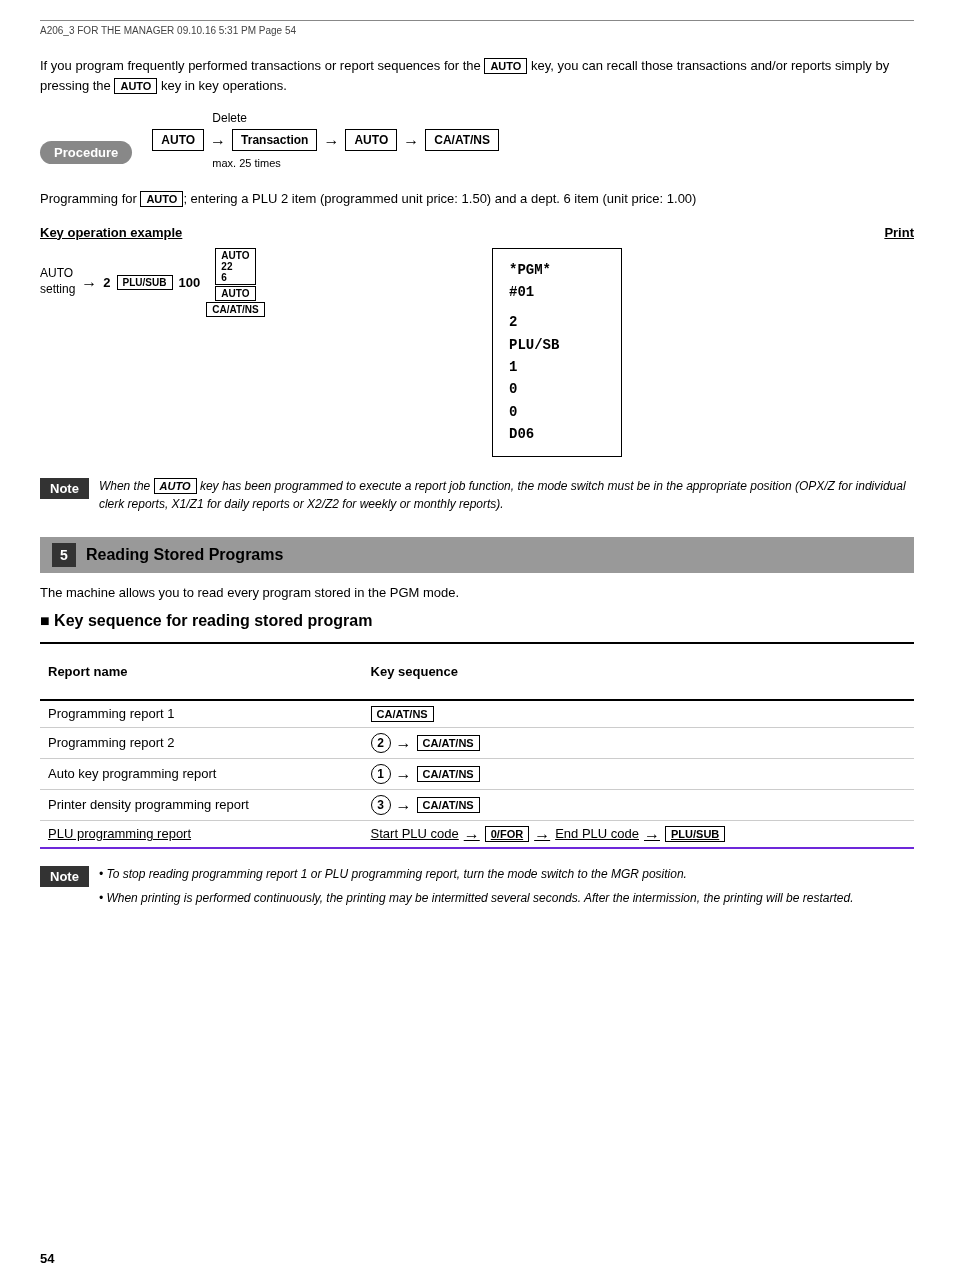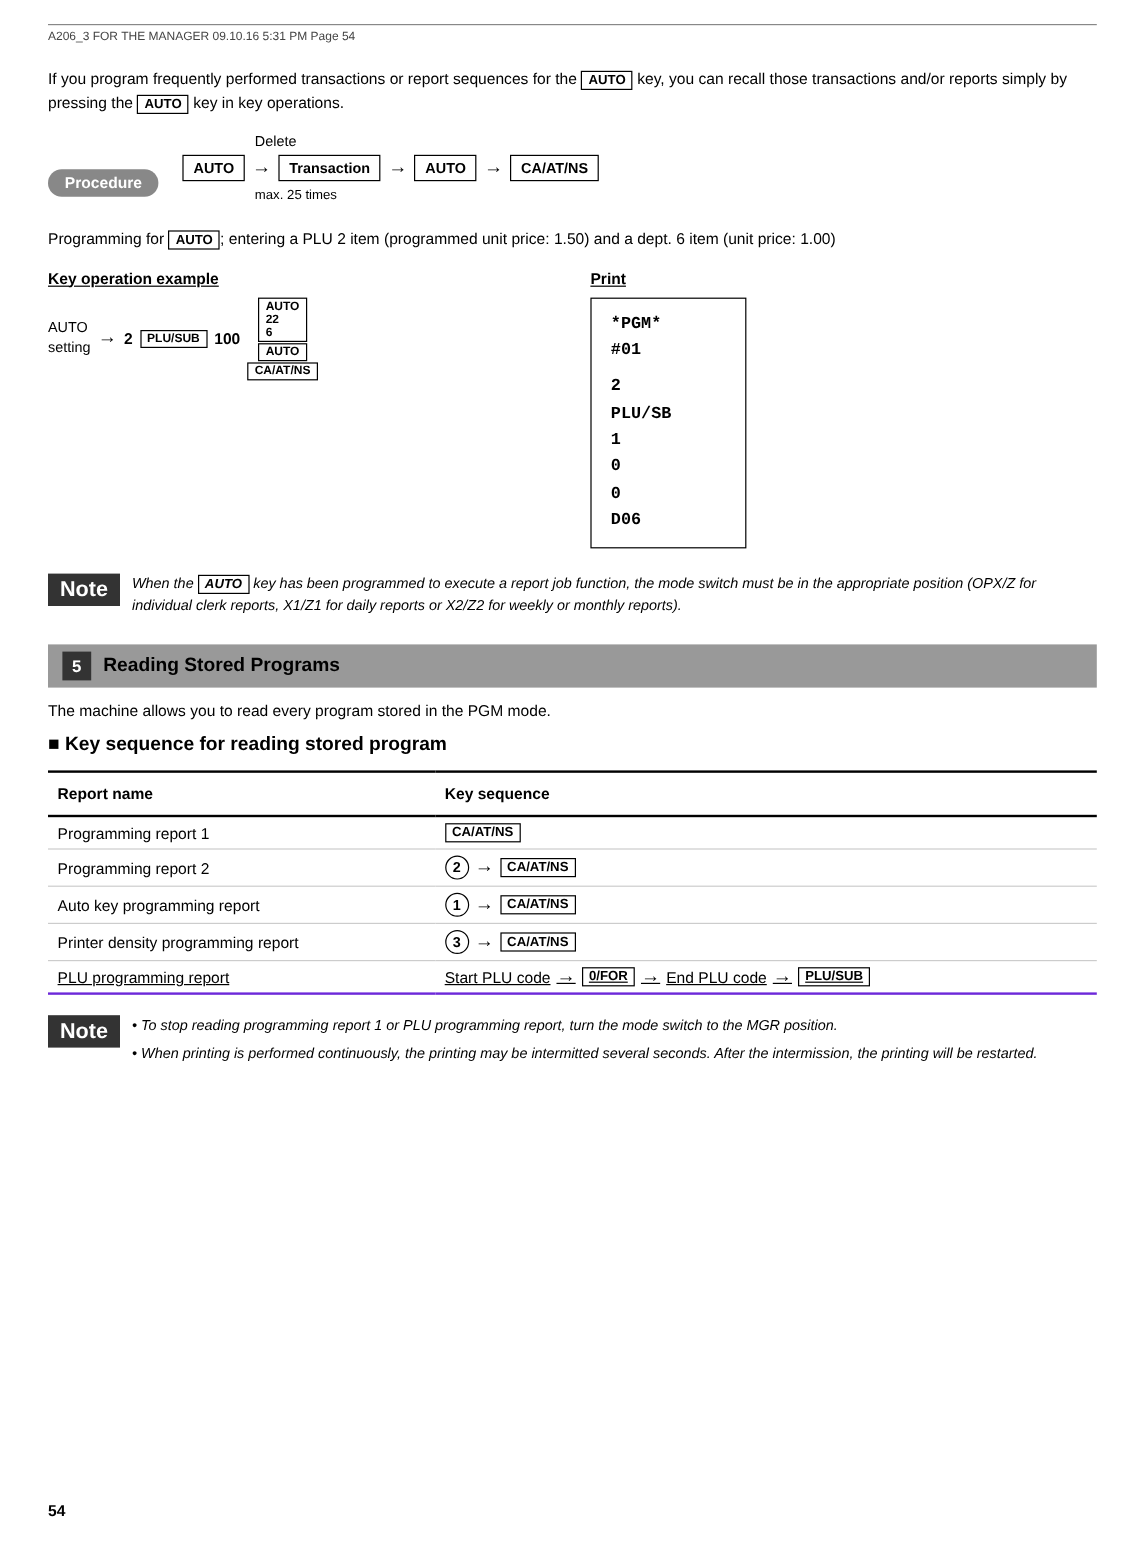--- a/index.html
+++ b/index.html
@@ -114,21 +114,21 @@
 
     .print-section {
       flex: 1;
     }
 
     .print-title {
       font-weight: bold;
       font-size: 13px;
       text-decoration: underline;
       margin-bottom: 8px;
-      text-align: left;
+      text-align: right;
     }
 
     .print-receipt {
       border: 1px solid #000;
       padding: 10px 16px;
       font-family: 'Courier New', monospace;
       font-size: 14px;
       font-weight: bold;
       line-height: 1.6;
       display: inline-block;
@@ -170,21 +170,21 @@
       gap: 10px;
       background: #fff;
       border: none;
       margin: 16px 0;
     }
 
     .note-label {
       background: #333;
       color: #fff;
       font-weight: bold;
-      font-size: 18px;
+      font-size: 13px;
       padding: 3px 10px;
       white-space: nowrap;
       margin-top: 1px;
     }
 
     .note-text {
       font-size: 12px;
       font-style: italic;
       line-height: 1.5;
     }
@@ -237,21 +237,21 @@
       border-collapse: collapse;
       margin-bottom: 16px;
     }
 
     .key-seq-table th {
       font-weight: bold;
       font-size: 13px;
       text-align: left;
       border-bottom: 2px solid #000;
       border-top: 2px solid #000;
-      padding: 10px 8px;
+      padding: 20px 8px;
     }
 
     .key-seq-table td {
       font-size: 13px;
       padding: 5px 8px;
       border-bottom: 1px solid #ccc;
       vertical-align: middle;
     }
 
     .key-seq-table tr:last-child td {

